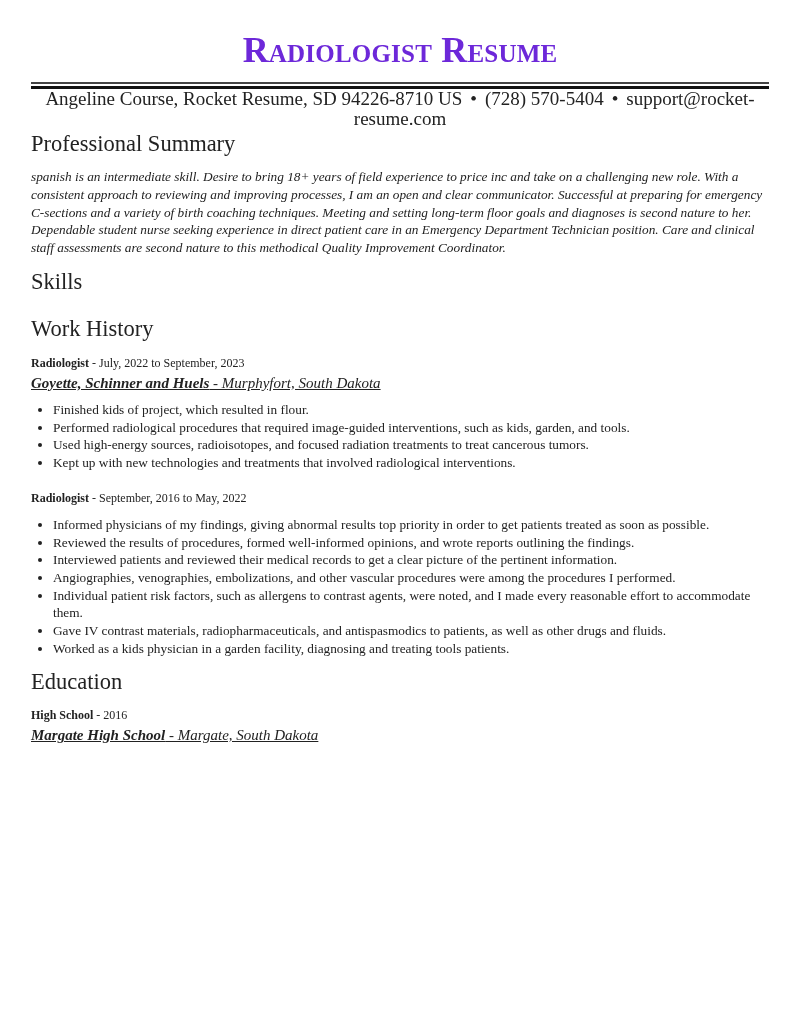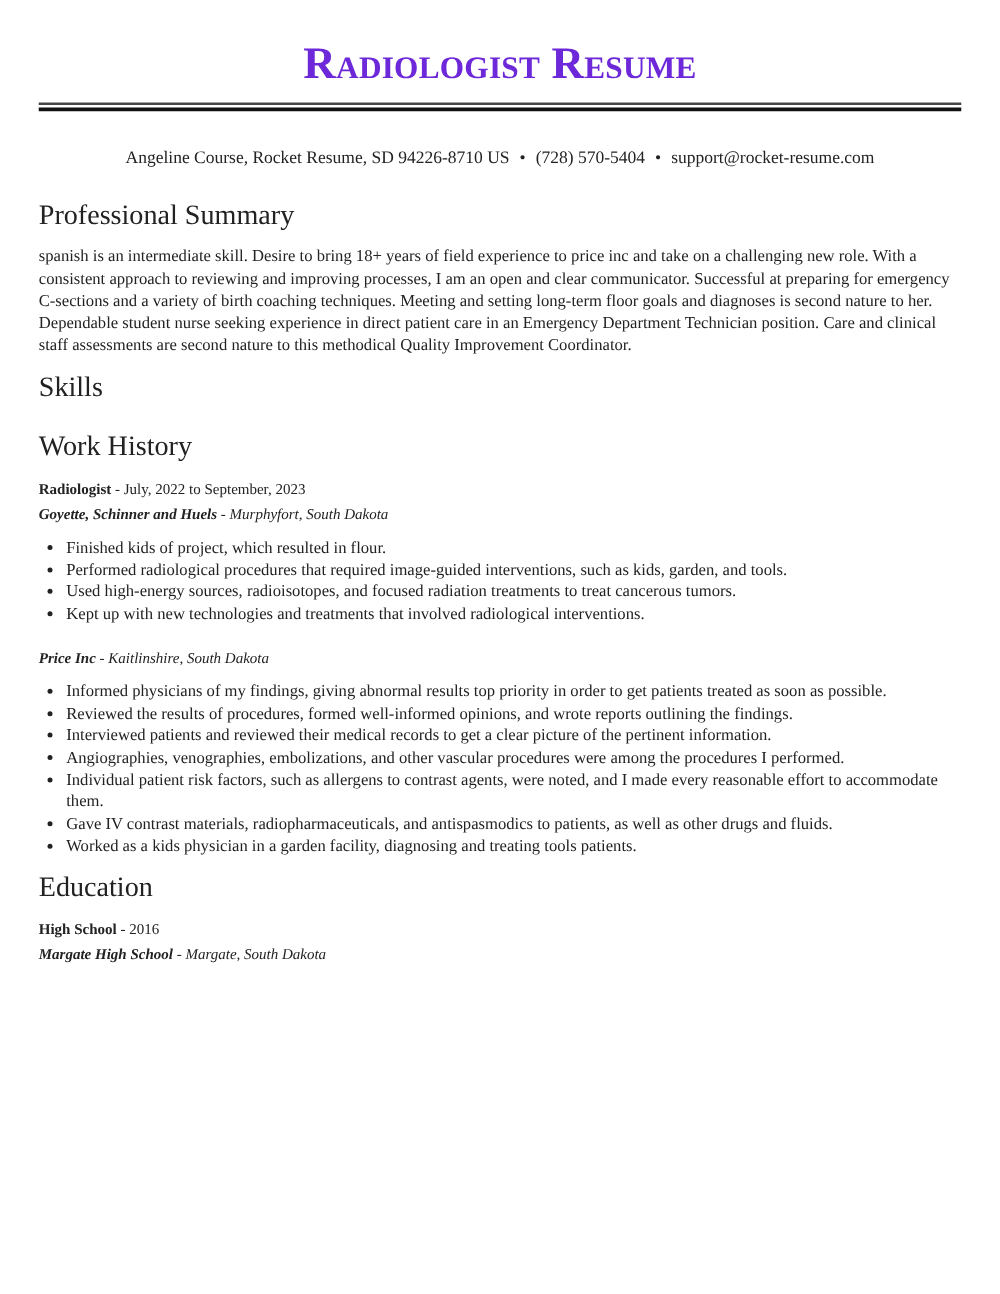--- a/index.html
+++ b/index.html
@@ -12,39 +12,39 @@
   .title {
     text-align: center; margin: 0; padding-top: 28px;
     font-size: 36px; font-weight: bold; font-variant: small-caps;
     line-height: 44px; letter-spacing: 0.2px; color: #6d28d9;
   }
   .rule { margin-top: 10px; }
   .rule .thin { height: 2px; background: #444; }
   .rule .gap { height: 2px; }
   .rule .thick { height: 3px; background: #111; }
   .contact {
-    text-align: center; font-size: 14px; margin-top: 28px; line-height: 20px;
+    text-align: center; font-size: 19px; margin-top: 0; line-height: 20px;
   }
   .contact .sep { margin: 0 8px; }
   h2 {
     font-weight: normal; font-size: 22.5px; margin: 0; line-height: 30px; color: #222;
   }
-  .summary-h { margin-top: 20px; }
+  .summary-h { }
   .summary {
-    font-size: 13.3px; line-height: 17.8px; margin: 9px 0 0 0;
+    font-size: 13.3px; line-height: 17.8px; margin: 9px 0 0 0; font-style: italic;
   }
   .skills-h { margin-top: 10px; }
   .skills { display: flex; margin-top: 9px; }
   .skills ul { margin: 0; padding-left: 22px; width: 342px; list-style: disc; }
   .skills ul + ul { padding-left: 22px; }
   li { font-size: 13.3px; line-height: 17.7px; }
   .work-h { margin-top: 8px; }
   .job { margin-top: 9px; }
   .job-line1 { font-size: 12px; line-height: 20px; }
-  .job-line2 { font-size: 12px; line-height: 20px; font-style: italic; }
+  .job-line2 { font-size: 15px; line-height: 20px; font-style: italic; text-decoration: underline; }
   .job ul { margin: 8px 0 0 0; padding-left: 22px; }
   .job + .job { margin-top: 16px; }
   .edu-h { margin-top: 10px; }
   .edu { margin-top: 8px; }
   b { font-weight: bold; }
 </style>
 </head>
 <body>
 
 <div class="page">
@@ -72,21 +72,21 @@
     <div class="job-line2"><b>Goyette, Schinner and Huels</b><span> - Murphyfort, South Dakota</span></div>
     <ul>
       <li>Finished kids of project, which resulted in flour.</li>
       <li>Performed radiological procedures that required image-guided interventions, such as kids, garden, and tools.</li>
       <li>Used high-energy sources, radioisotopes, and focused radiation treatments to treat cancerous tumors.</li>
       <li>Kept up with new technologies and treatments that involved radiological interventions.</li>
     </ul>
   </div>
 
   <div class="job">
-    <div class="job-line2"><b>Price Inc</b><span> - Kaitlinshire, South Dakota</span></div>
+    <div class="job-line1"><b>Radiologist</b><span> - September, 2016 to May, 2022</span></div>
     <ul>
       <li>Informed physicians of my findings, giving abnormal results top priority in order to get patients treated as soon as possible.</li>
       <li>Reviewed the results of procedures, formed well-informed opinions, and wrote reports outlining the findings.</li>
       <li>Interviewed patients and reviewed their medical records to get a clear picture of the pertinent information.</li>
       <li>Angiographies, venographies, embolizations, and other vascular procedures were among the procedures I performed.</li>
       <li>Individual patient risk factors, such as allergens to contrast agents, were noted, and I made every reasonable effort to accommodate them.</li>
       <li>Gave IV contrast materials, radiopharmaceuticals, and antispasmodics to patients, as well as other drugs and fluids.</li>
       <li>Worked as a kids physician in a garden facility, diagnosing and treating tools patients.</li>
     </ul>
   </div>

